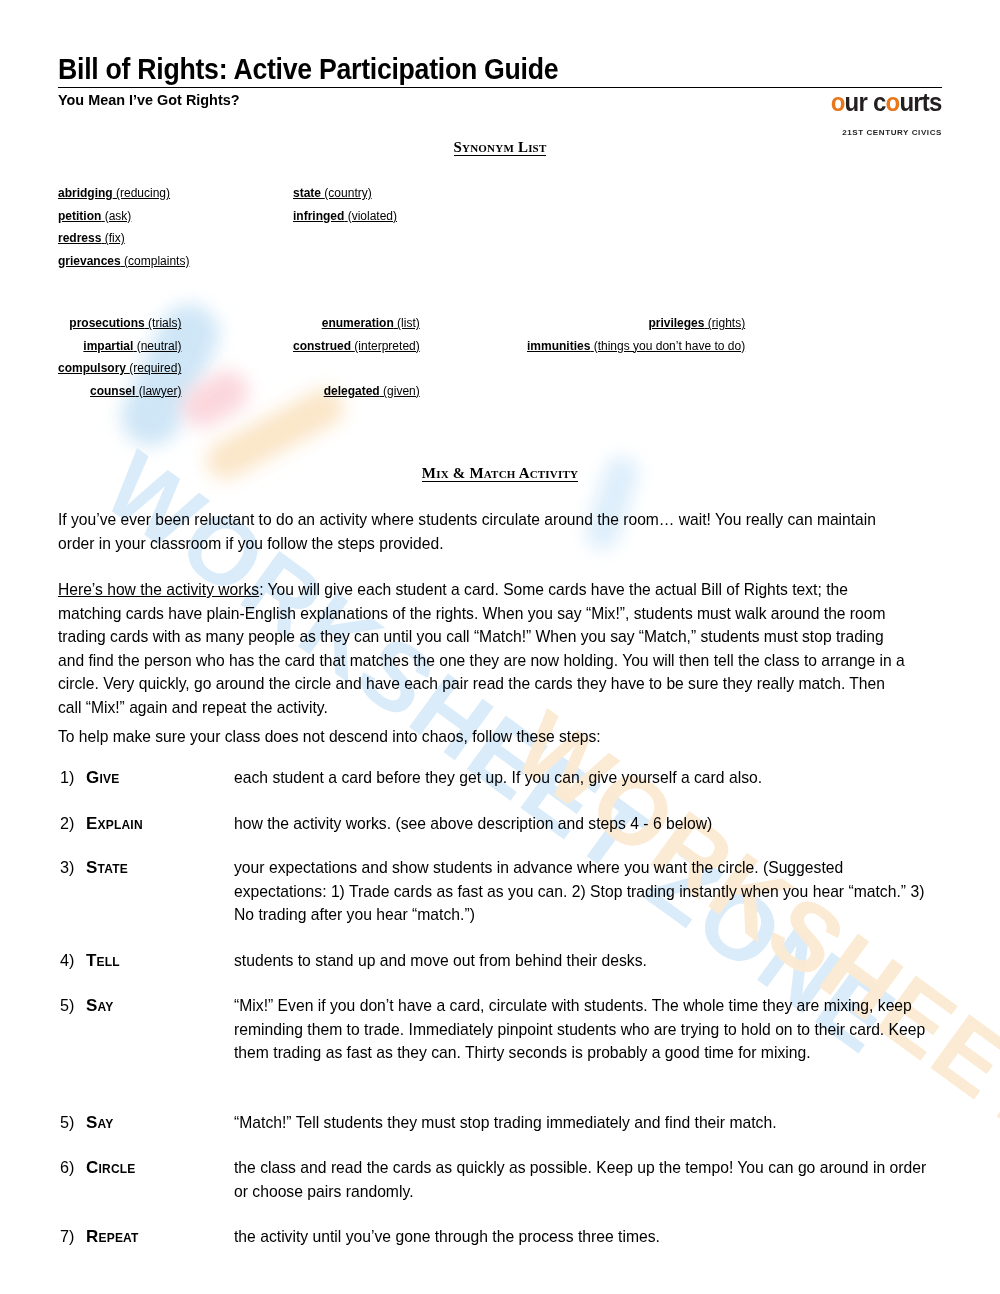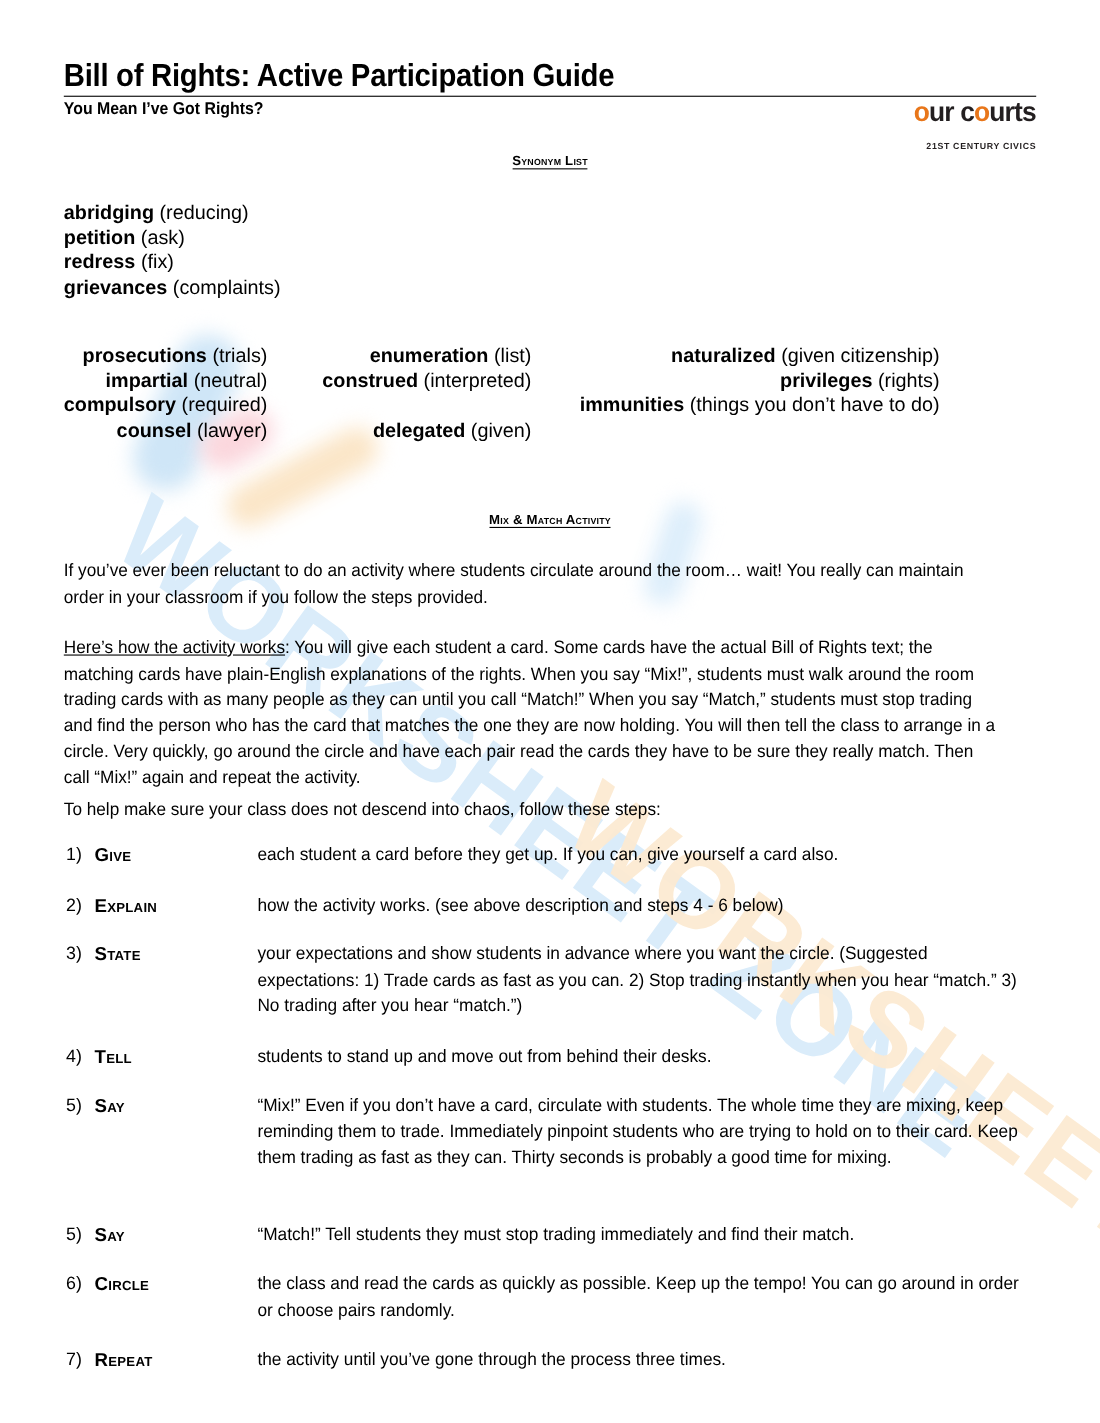--- a/index.html
+++ b/index.html
@@ -105,43 +105,44 @@
     margin-top: 14px;
     white-space: nowrap;
   }
 
   
   .section-heading {
     position: absolute;
     width: 884px;
     left: 58px;
     text-align: center;
-    font-family: Liberation Sans, sans-serif;
-    font-weight: bold;
-    font-size: 12px;
+    font-family: Liberation Serif, serif;
+    font-weight: bold;
+    font-size: 15px;
   }
   .section-heading span {
     border-bottom: 1.5px solid #000;
     padding-bottom: 0px;
     font-variant: small-caps;
     letter-spacing: 0.2px;
   }
 
   
   .syn-block {
     position: absolute;
     left: 58px;
     width: 890px;
   }
   .syn-col {
     position: absolute;
     top: 0;
-    font-size: 18px;
+    font-size: 12px;
     line-height: 22.5px;
     white-space: nowrap;
+    text-decoration: underline;
   }
   .syn-row {
     height: 22.5px;
   }
   .syn-row.blank {
     visibility: hidden;
   }
   .syn-term {
     font-weight: bold;
   }
@@ -233,37 +234,40 @@
     <span>Synonym List</span>
   </div>
 
   <div class="syn-block" style="top:182px; height:110px;">
     <div class="syn-col" style="left:0px;">
       <div class="syn-row"><span class="syn-term">abridging</span> <span class="syn-def">(reducing)</span></div>
       <div class="syn-row"><span class="syn-term">petition</span> <span class="syn-def">(ask)</span></div>
       <div class="syn-row"><span class="syn-term">redress</span> <span class="syn-def">(fix)</span></div>
       <div class="syn-row"><span class="syn-term">grievances</span> <span class="syn-def">(complaints)</span></div>
     </div>
+    <div class="syn-col" style="left:235px;">
+      <div class="syn-row"><span class="syn-term">state</span> <span class="syn-def">(country)</span></div>
+      <div class="syn-row"><span class="syn-term">infringed</span> <span class="syn-def">(violated)</span></div>
+    </div>
   </div>
 
   <div class="syn-block" style="top:312px; height:110px;text-align:right;">
     <div class="syn-col" style="left:0px;">
       <div class="syn-row"><span class="syn-term">prosecutions</span> <span class="syn-def">(trials)</span></div>
       <div class="syn-row"><span class="syn-term">impartial</span> <span class="syn-def">(neutral)</span></div>
       <div class="syn-row"><span class="syn-term">compulsory</span> <span class="syn-def">(required)</span></div>
       <div class="syn-row"><span class="syn-term">counsel</span> <span class="syn-def">(lawyer)</span></div>
     </div>
     <div class="syn-col" style="left:235px;">
       <div class="syn-row"><span class="syn-term">enumeration</span> <span class="syn-def">(list)</span></div>
       <div class="syn-row"><span class="syn-term">construed</span> <span class="syn-def">(interpreted)</span></div>
       <div class="syn-row blank">&nbsp;</div>
       <div class="syn-row"><span class="syn-term">delegated</span> <span class="syn-def">(given)</span></div>
     </div>
     <div class="syn-col" style="left:469px;">
-      <div class="syn-row"><span class="syn-term">naturalized</span> <span class="syn-def">(given citizenship)</span></div>
       <div class="syn-row"><span class="syn-term">privileges</span> <span class="syn-def">(rights)</span></div>
       <div class="syn-row"><span class="syn-term">immunities</span> <span class="syn-def">(things you don’t have to do)</span></div>
     </div>
   </div>
 
   <div class="section-heading" style="top:465px;">
     <span>Mix &amp; Match Activity</span>
   </div>
 
   <div class="para" style="top:508px;">If you’ve ever been reluctant to do an activity where students circulate around the room… wait!  You really can maintain order in your classroom if you follow the steps provided.</div>

